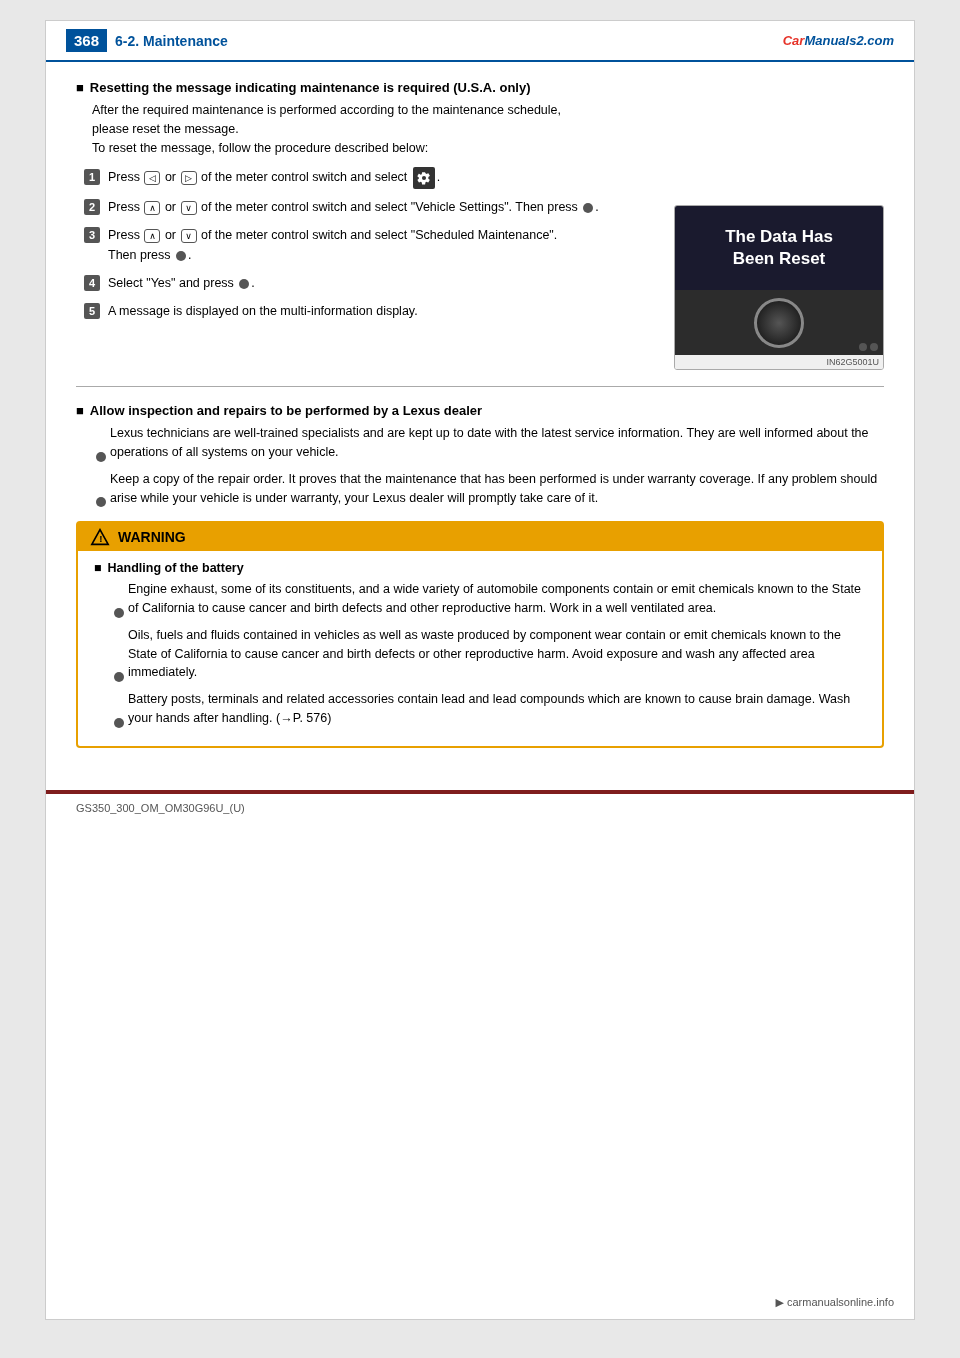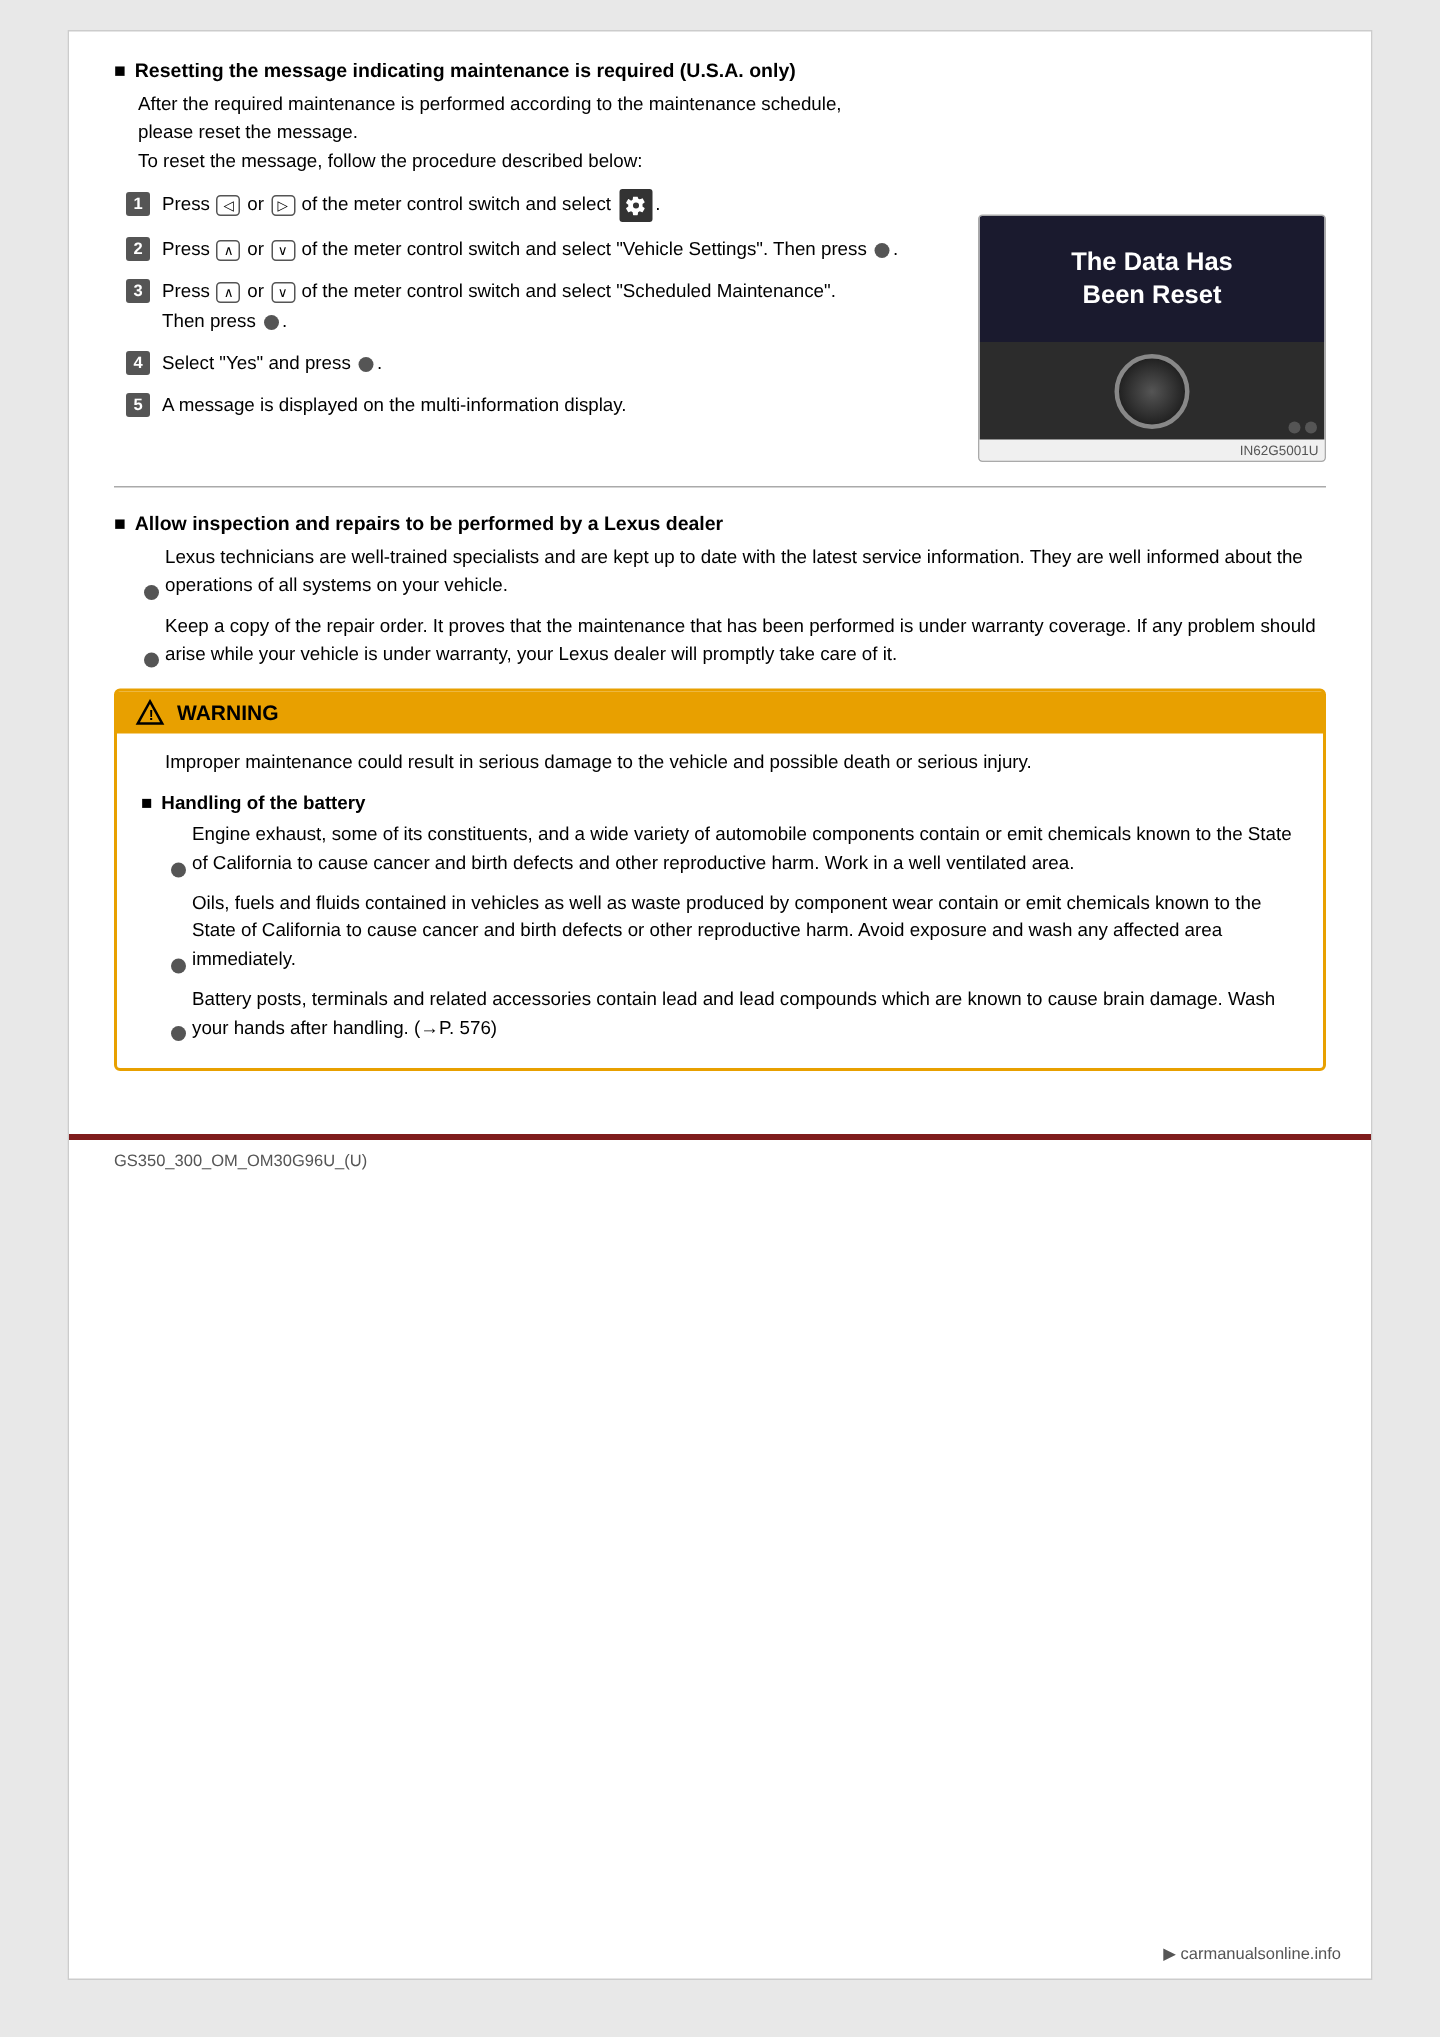--- a/index.html
+++ b/index.html
@@ -126,26 +126,26 @@
     .gear-icon-box svg { fill: #fff; }
     .steps-and-image {
       display: flex;
       align-items: flex-start;
       gap: 20px;
     }
     .steps-column {
       flex: 1;
     }
     .display-image {
-      width: 232px;
+      width: 210px;
       flex-shrink: 0;
       border: 1px solid #aaa;
       border-radius: 3px;
       overflow: hidden;
-      margin-top: 17px;
+      margin-top: 38px;
     }
     .display-screen {
       background: #1a1a2e;
       padding: 20px 15px;
       text-align: center;
     }
     .display-screen-text {
       color: #fff;
       font-size: 17px;
       font-weight: bold;
@@ -258,20 +258,28 @@
       font-size: 11px;
       color: #555;
       text-align: center;
     }
   </style>
 </head>
 <body>
 
 <div class="page">
 
+  <div class="header">
+    <span class="header-page">368</span>
+    <span class="header-section">6-2. Maintenance</span>
+    <span style="flex:1"></span>
+    <span class="carmanuals-logo">
+      <span class="car">Car</span><span class="manuals">Manuals2.com</span>
+    </span>
+  </div>
 
   <div class="content">
 
     <div class="section-title">
       <span>Resetting the message indicating maintenance is required (U.S.A. only)</span>
     </div>
     <div class="section-text">
       <div>After the required maintenance is performed according to the maintenance schedule,</div>
       <div>please reset the message.</div>
       <div>To reset the message, follow the procedure described below:</div>
@@ -362,23 +370,20 @@
     <div class="warning-box">
       <div class="warning-header">
         <svg class="warning-triangle" viewBox="0 0 24 22" width="22" height="20">
           <polygon points="12,2 22,20 2,20" fill="none" stroke="#000" stroke-width="2"></polygon>
           <text x="11" y="17" font-size="12" font-weight="bold" fill="#000">!</text>
         </svg>
         <span class="warning-label">WARNING</span>
       </div>
       <div class="warning-content">
 
-        <div class="warning-text">
-          Improper maintenance could result in serious damage to the vehicle and possible death or serious injury.
-        </div>
 
         <div class="warning-subsection">
           <span>Handling of the battery</span>
         </div>
         <div class="bullet-item">
           <div class="bullet-dot"></div>
           <div>Engine exhaust, some of its constituents, and a wide variety of automobile components contain or emit chemicals known to the State of California to cause cancer and birth defects and other reproductive harm. Work in a well ventilated area.</div>
         </div>
         <div class="bullet-item">
           <div class="bullet-dot"></div>

